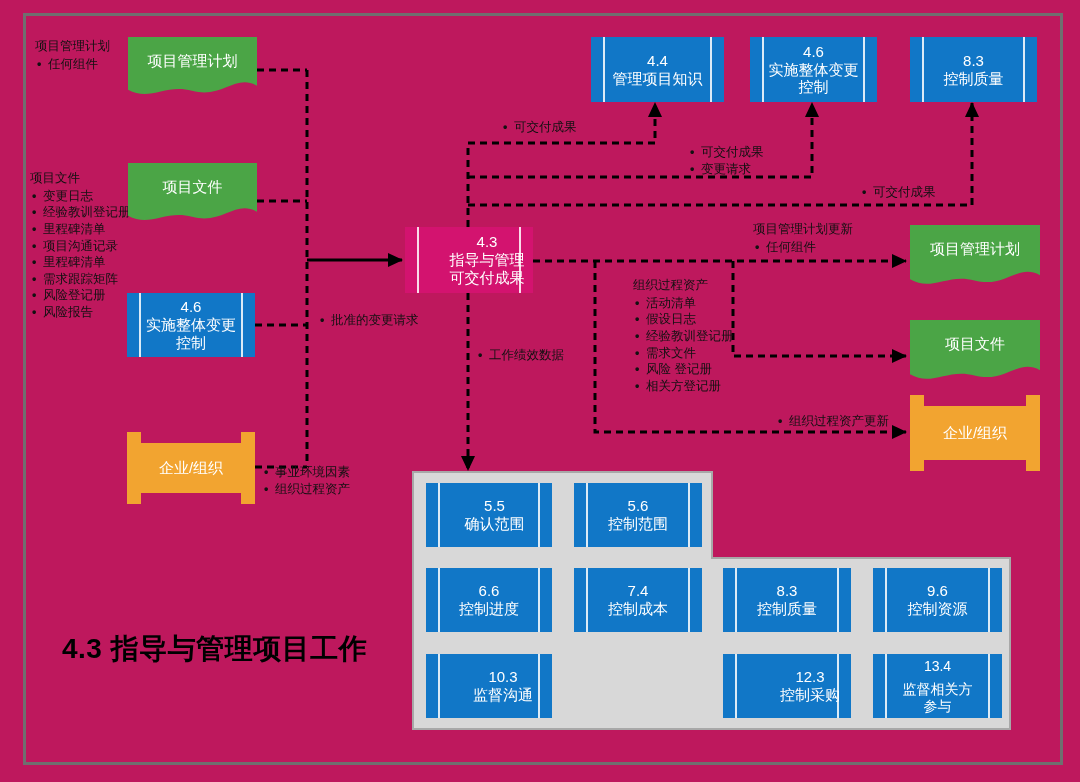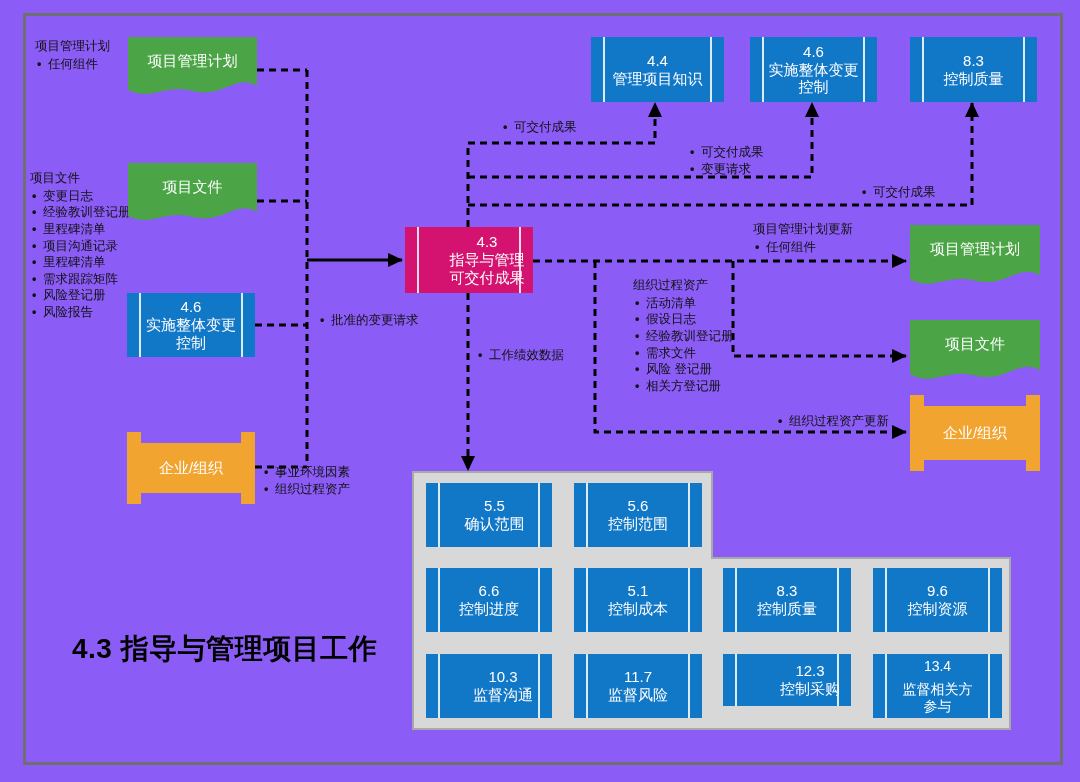--- a/index.html
+++ b/index.html
@@ -6,21 +6,21 @@
     --process_blue:#1177c7;
     --highlight_magenta:#d3136f;
     --doc_green:#4ba546;
     --org_orange:#f2a430;
     --group_gray:#d8d8d8;
     --group_border:#a8a8a8;
     --frame_gray:#6f6f6f;
   }
   html,body{margin:0;padding:0;background:#fff;}
   .canvas{
-    position:relative;width:1080px;height:782px;background:#8b5cf6;overflow:hidden;
+    position:relative;width:1080px;height:782px;background:#be185d;overflow:hidden;
     font-family:"Liberation Sans","DejaVu Sans",sans-serif;color:#111;
   }
   .frame{position:absolute;left:23px;top:13px;width:1040px;height:752px;
     border:3px solid var(--frame_gray);box-sizing:border-box;}
   svg.layer{position:absolute;left:0;top:0;width:1080px;height:782px;}
   .dash{stroke:#000;stroke-width:3;fill:none;stroke-dasharray:7 5;}
   .solid{stroke:#000;stroke-width:3;fill:none;}
   .grouppoly{fill:var(--group_gray);stroke:var(--group_border);stroke-width:2;}
 
   .pbox{position:absolute;display:flex;flex-direction:column;justify-content:center;
@@ -217,44 +217,40 @@
   <div class="pbox blue" style="left:574px;top:483px;width:128px;height:64px;">
     <div class="num">5.6</div>
     <div class="pname">控制范围</div>
   </div>
 
   <div class="pbox blue" style="left:426px;top:568px;width:126px;height:64px;">
     <div class="num">6.6</div>
     <div class="pname">控制进度</div>
   </div>
   <div class="pbox blue" style="left:574px;top:568px;width:128px;height:64px;">
-    <div class="num">5.1</div>
+    <div class="num">7.4</div>
     <div class="pname">控制成本</div>
   </div>
   <div class="pbox blue" style="left:723px;top:568px;width:128px;height:64px;">
     <div class="num">8.3</div>
     <div class="pname">控制质量</div>
   </div>
   <div class="pbox blue" style="left:873px;top:568px;width:129px;height:64px;">
     <div class="num">9.6</div>
     <div class="pname">控制资源</div>
   </div>
 
   <div class="pbox blue" style="left:426px;top:654px;width:126px;height:64px;padding-left:28px;">
     <div class="num">10.3</div>
     <div class="pname">监督沟通</div>
   </div>
-  <div class="pbox blue" style="left:574px;top:654px;width:128px;height:64px;">
-    <div class="num">11.7</div>
-    <div class="pname">监督风险</div>
-  </div>
-  <div class="pbox blue" style="left:723px;top:654px;width:128px;height:52px;padding-left:46px;">
+  <div class="pbox blue" style="left:723px;top:654px;width:128px;height:64px;padding-left:46px;">
     <div class="num">12.3</div>
     <div class="pname">控制采购</div>
   </div>
   <div class="pbox blue" style="left:873px;top:654px;width:129px;height:64px;font-size:14px;gap:7px;">
     <div class="num">13.4</div>
     <div class="pname">监督相关方
 参与</div>
   </div>
 
-  <div class="caption" style="left:72px;top:630px;">4.3 指导与管理项目工作</div>
+  <div class="caption" style="left:62px;top:630px;">4.3 指导与管理项目工作</div>
 </div>
 
 </body></html>

